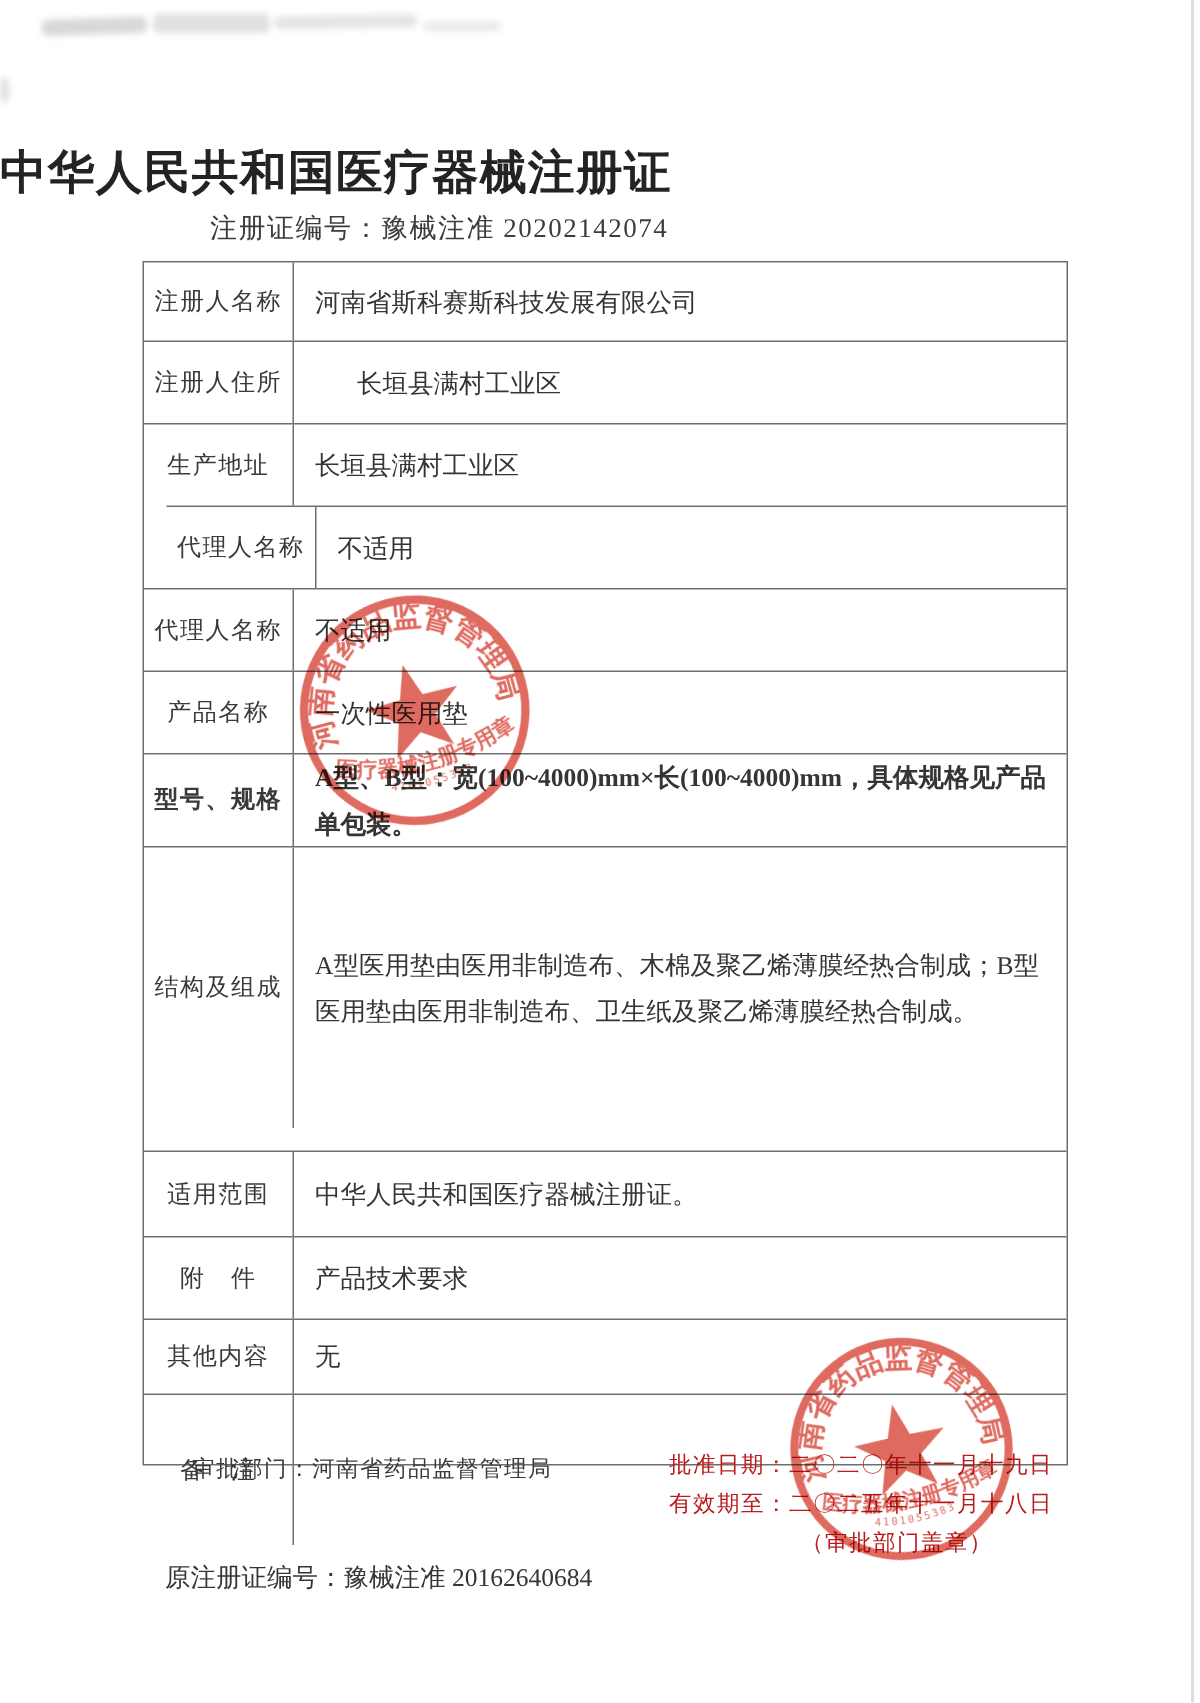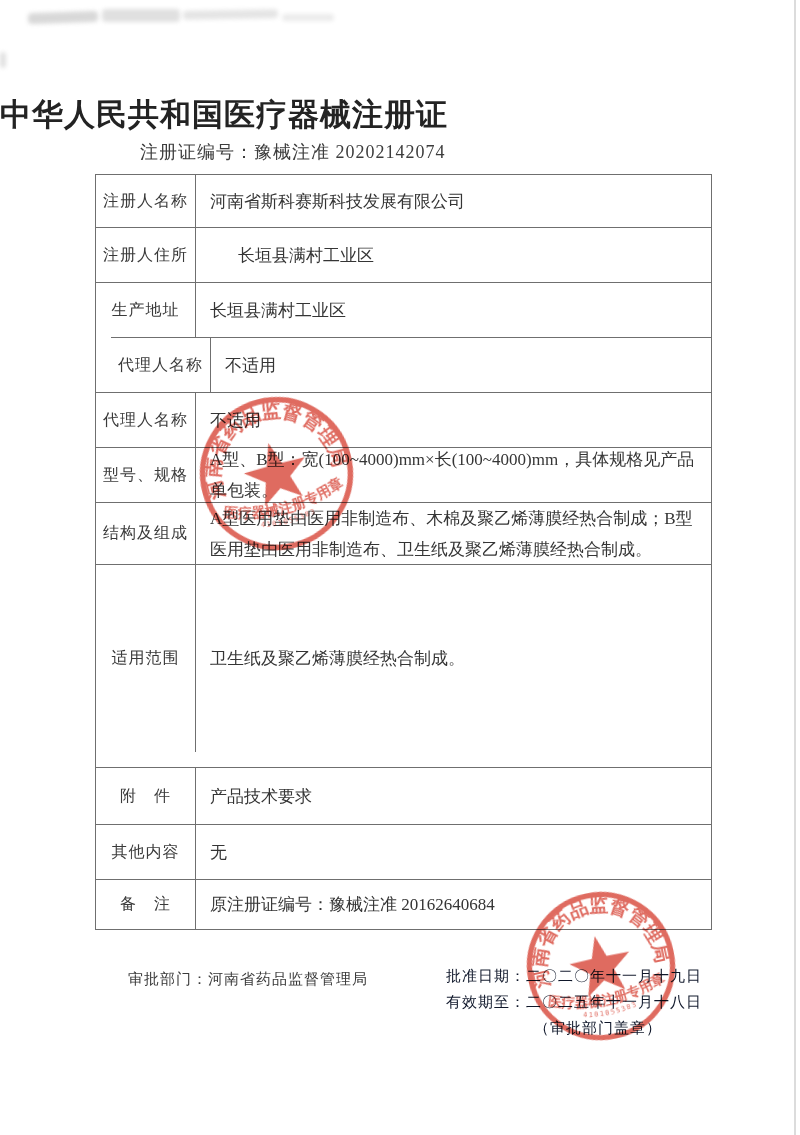--- a/index.html
+++ b/index.html
@@ -39,21 +39,21 @@
     border:1px solid #6f6f6f;
   }
   .trow { display:flex; border-top:1px solid #6f6f6f; }
   .trow:first-child { border-top:none; }
   .trow:nth-child(1)  { height:52px; }
   .trow:nth-child(2)  { height:55px;gap:28px; }
   .trow:nth-child(3)  { height:55px; }
   .trow:nth-child(4)  { height:55px;margin-left:15px; }
   .trow:nth-child(5)  { height:55px; }
   .trow:nth-child(6)  { height:55px; }
-  .trow:nth-child(7)  { height:62px; }
+  .trow:nth-child(7)  { height:62px;font-weight:bold; }
   .trow:nth-child(8)  { height:188px; }
   .trow:nth-child(9)  { height:57px;margin-top:15px; }
   .trow:nth-child(10) { height:55px;font-family:Liberation Serif, serif; }
   .trow:nth-child(11) { height:50px; }
   .trow:nth-child(12) { height:47px;flex-direction:column; }
   .tlabel {
     width:100px; flex:0 0 100px;
     border-right:1px solid #6f6f6f;
     display:flex; align-items:center; justify-content:center;
     font-size:16px; letter-spacing:1px; color:#3a3a3a;
@@ -65,21 +65,21 @@
     font-size:17px; line-height:31px; color:#353535;
   }
 
   
   .foot-left {
     position:absolute; left:128px; top:970px;
     font-size:15px; color:#3a3a3a; letter-spacing:1px;
   }
   .foot-right {
     position:absolute; left:400px; top:967px; width:302px;
-    text-align:right; font-size:15px; color:#0f172a; letter-spacing:1px;
+    text-align:right; font-size:15px; color:#b91c1c; letter-spacing:1px;
   }
   .foot-right .fline { display:block; margin-bottom:7px; }
   .foot-right .seal-note { display:block; margin-right:40px; margin-top:2px; }
 
   
   .seal {
     position:absolute; color:#d84a3d; opacity:.82;
     mix-blend-mode:multiply; filter:blur(.4px);
     pointer-events:none;
   }
@@ -116,30 +116,34 @@
   </div>
   <div class="trow">
     <div class="tlabel">代理人名称</div>
     <div class="tvalue">不适用</div>
   </div>
   <div class="trow">
     <div class="tlabel">代理人名称</div>
     <div class="tvalue">不适用</div>
   </div>
   <div class="trow">
+    <div class="tlabel">产品名称</div>
+    <div class="tvalue">一次性医用垫</div>
+  </div>
+  <div class="trow">
     <div class="tlabel">型号、规格</div>
     <div class="tvalue">A型、B型：宽(100~4000)mm×长(100~4000)mm，具体规格见产品单包装。</div>
   </div>
   <div class="trow">
     <div class="tlabel">结构及组成</div>
     <div class="tvalue">A型医用垫由医用非制造布、木棉及聚乙烯薄膜经热合制成；B型医用垫由医用非制造布、卫生纸及聚乙烯薄膜经热合制成。</div>
   </div>
   <div class="trow">
     <div class="tlabel">适用范围</div>
-    <div class="tvalue">卫生纸及聚乙烯薄膜经热合制成。</div>
+    <div class="tvalue">中华人民共和国医疗器械注册证。</div>
   </div>
   <div class="trow">
     <div class="tlabel">附　件</div>
     <div class="tvalue">产品技术要求</div>
   </div>
   <div class="trow">
     <div class="tlabel">其他内容</div>
     <div class="tvalue">无</div>
   </div>
   <div class="trow">

